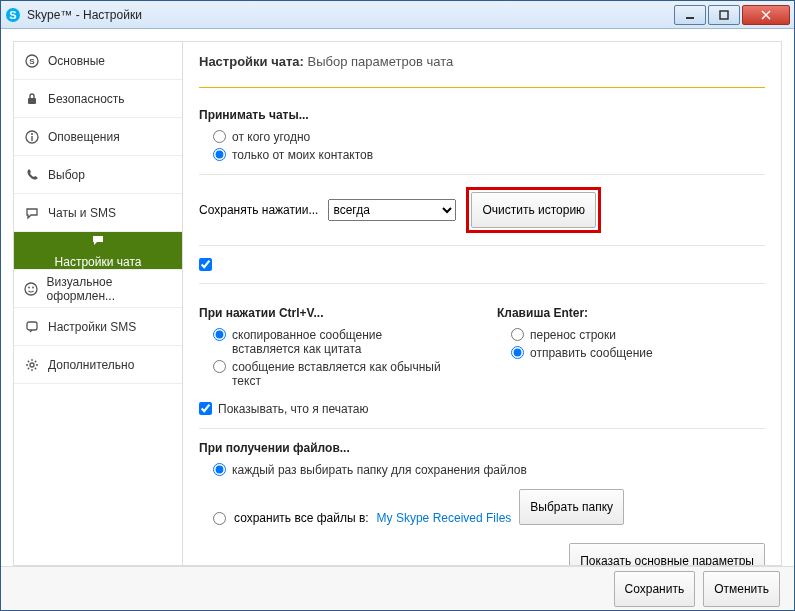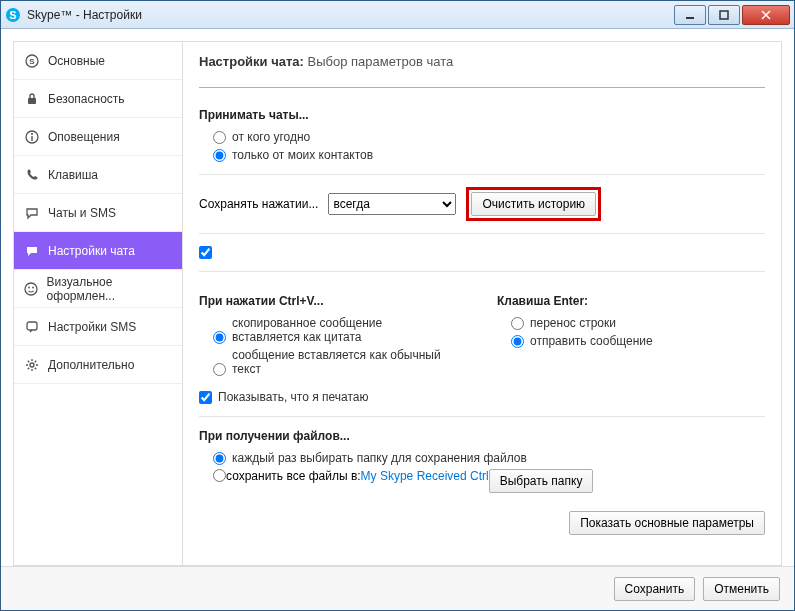--- a/index.html
+++ b/index.html
@@ -7,37 +7,37 @@
   .window { width: 795px; height: 611px; border: 1px solid #2e5d8a; background: #fff; position: relative; }
   .titlebar { height: 28px; background: linear-gradient(#e8f1fb, #d7e7f7); display: flex; align-items: center; padding: 0 4px; border-bottom: 1px solid #a0b8d0; }
   .titlebar .app-icon { width: 16px; height: 16px; margin-right: 6px; }
   .titlebar .title { font-size: 12px; color: #222; }
   .win-controls { margin-left: auto; display: flex; }
   .win-btn { width: 32px; height: 20px; margin-left: 2px; border: 1px solid #5a7ca0; background: linear-gradient(#e8f1fb,#c9def3); display:flex; align-items:center; justify-content:center; border-radius:2px;}
   .win-btn.close { background: linear-gradient(#e87a6f,#c93b2c); border-color:#9a2f22; color:#fff; width:48px;}
   .content { display: flex; height: calc(100% - 28px - 44px); padding: 12px 12px 0 12px; gap: 0; }
   .sidebar { width: 170px; border: 1px solid #ddd; background:#fff; }
   .sidebar-item { height: 38px; display: flex; align-items: center; padding: 0 10px; border-bottom: 1px solid #eee; color:#333; cursor:pointer; gap:8px;}
-  .sidebar-item.selected { background:#8b5cf6; color:#fff; }
+  .sidebar-item.selected { background:#4d7c0f; color:#fff;flex-direction:column; }
   .sidebar-item .icon { width:16px; height:16px; display:flex; align-items:center; justify-content:center; color:inherit; }
   .main { flex:1; border:1px solid #ddd; border-left:none; padding: 12px 16px; overflow:auto; }
   .page-title { font-size:13px; color:#333; padding-bottom:18px; border-bottom:1px solid #eab308; margin-bottom:20px;}
   .page-title b { font-weight:600; }
   .section-title { font-weight:600; color:#222; margin: 10px 0 8px 0; font-size:12px;}
-  .radio-row, .check-row { display:flex; align-items:flex-end; gap:6px; margin: 4px 0 4px 14px; color:#333;}
+  .radio-row, .check-row { display:flex; align-items:flex-start; gap:6px; margin: 4px 0 4px 14px; color:#333;}
   .radio-row input, .check-row input { margin:0; }
   .hr { border:none; border-top:1px solid #e5e5e5; margin:12px 0;}
   .history-row { display:flex; align-items:center; gap:10px; margin: 8px 0 8px 0;}
   .history-row select { width:128px; height:22px; font-size:12px;}
   .highlight-box { border:3px solid #d30000; padding:2px 2px;}
-  .btn { height:24px; padding:0 10px; font-size:12px; background:linear-gradient(#fdfdfd,#ececec); border:1px solid #b0b0b0; border-radius:2px; cursor:pointer;}
+  .btn { height:36px; padding:0 10px; font-size:12px; background:linear-gradient(#fdfdfd,#ececec); border:1px solid #b0b0b0; border-radius:2px; cursor:pointer;}
   .two-col { display:flex; gap:30px; }
   .two-col .col { flex:1; }
   .link { color:#0078d7; text-decoration:none; cursor:pointer;}
-  .file-row { display:flex; align-items:flex-start; margin:4px 0 4px 14px;}
+  .file-row { display:flex; align-items:flex-end; gap:8px; margin:12px 0 4px 14px;}
   .bottom-right { display:flex; justify-content:flex-end; margin-top:18px;}
   .footer { position:absolute; bottom:0; left:0; right:0; height:44px; border-top:1px solid #ddd; background:#f7f7f7; display:flex; align-items:center; justify-content:flex-end; padding:16px 14px; gap:8px;}
   .muted { color:#555; }
   svg { display:block; }
 </style>
 </head>
 <body>
 
 <div class="window">
 
@@ -99,21 +99,21 @@
             </svg>
           </span>
         <span>Оповещения</span>
       </div>
       <div class="sidebar-item">
         <span class="icon">
             <svg width="14" height="14" viewBox="0 0 14 14">
               <path d="M3 2 C3 2 4 1 5 2 L6 4 L5 5 C5 5 6 8 9 9 L10 8 L12 9 C13 10 12 11 12 11 C12 11 9 13 5 9 C1 5 3 2 3 2 Z" fill="#555"></path>
             </svg>
           </span>
-        <span>Клавиша</span>
+        <span>Выбор</span>
       </div>
       <div class="sidebar-item">
         <span class="icon">
             <svg width="14" height="14" viewBox="0 0 14 14">
               <path d="M2 3 h10 v6 h-6 l-3 3 v-3 h-1 Z" fill="none" stroke="#555" stroke-width="1.3"></path>
             </svg>
           </span>
         <span>Чаты и SMS</span>
       </div>
       <div class="sidebar-item selected">
@@ -233,21 +233,21 @@
       <hr class="hr">
 
       <div class="section-title">При получении файлов...</div>
       <label class="radio-row">
         <input type="radio" name="files" checked="" style="">
         <span>каждый раз выбирать папку для сохранения файлов</span>
       </label>
       <div class="file-row">
         <input type="radio" name="files" style="">
         <span>сохранить все файлы в:</span>
-        <a class="link">My Skype Received Ctrl</a>
+        <a class="link">My Skype Received Files</a>
         <button class="btn">Выбрать папку</button>
       </div>
 
       <div class="bottom-right">
         <button class="btn">Показать основные параметры</button>
       </div>
     </div>
   </div>
 
   <div class="footer">

